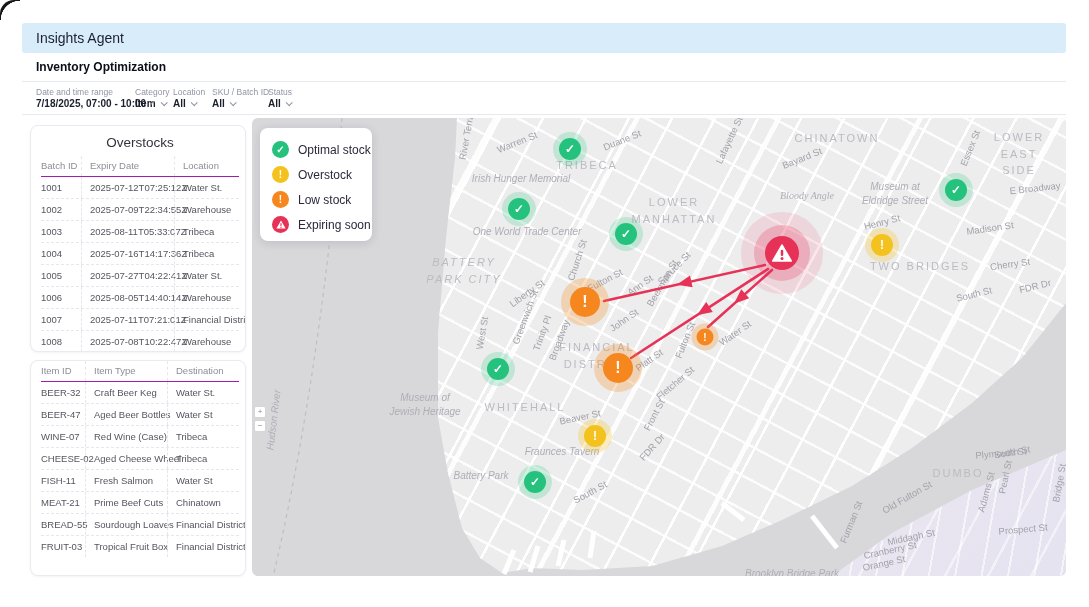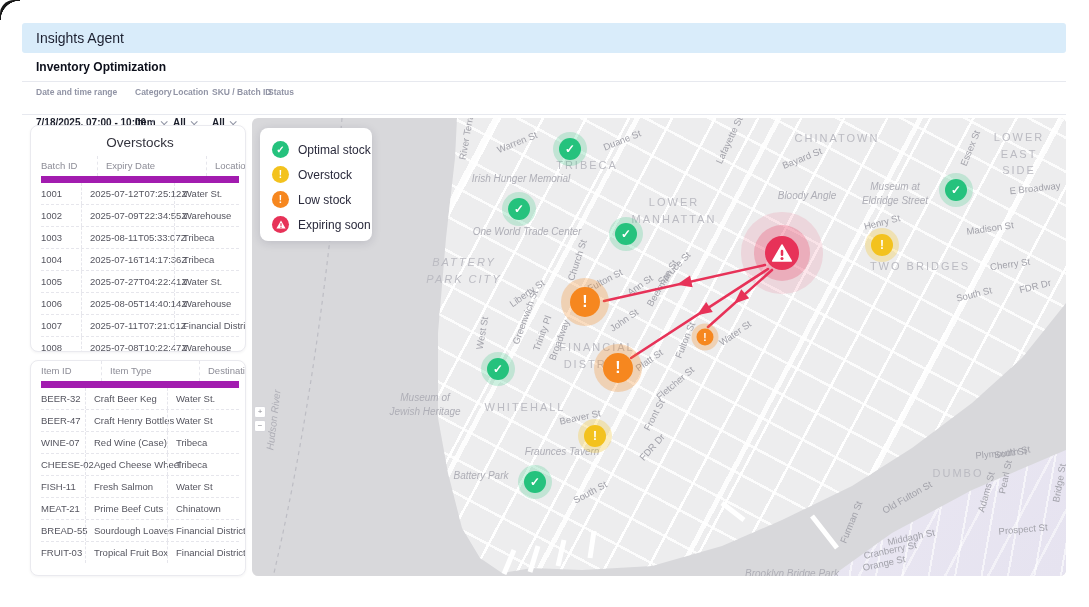--- a/index.html
+++ b/index.html
@@ -11,35 +11,35 @@
   
   .appbar{position:absolute;left:22px;top:23px;width:1044px;height:30px;background:var(--header-bar);
     display:flex;align-items:center;padding-left:14px;font-size:14px;color:#1c2030;border-radius:3px;}
   .pagetitle{position:absolute;left:36px;top:60px;font-size:12px;font-weight:bold;color:#0b0e1a;}
   .divider{position:absolute;left:22px;width:1044px;height:1px;background:#e7e9ef;}
   .d1{top:81px}.d2{top:114px}
   
   .filters{position:absolute;left:36px;top:87px;display:flex;}
   .filter{margin-right:0;cursor:pointer;}
   .f1{width:99px}.f2{width:38px}.f3{width:39px}.f4{width:56px}.f5{width:46px}
-  .flabel{font-size:8.5px;color:#9194a5;margin-bottom:20px;white-space:nowrap;font-weight:bold;}
+  .flabel{font-size:8.5px;color:#9194a5;margin-bottom:1px;white-space:nowrap;}
   .fvalue{font-size:10px;font-weight:bold;color:#1b1e2b;white-space:nowrap;display:flex;align-items:center;}
   .chev{width:5px;height:5px;border-right:1.3px solid #8f93a3;border-bottom:1.3px solid #8f93a3;
     transform:rotate(45deg) translateY(-1px);display:inline-block;margin-left:5px;}
   
   .panel{position:absolute;left:30px;width:216px;background:#fff;border:1px solid #eaeaef;border-radius:8px;
     box-shadow:0 1px 3px rgba(20,20,40,.05);padding:0 6px 0 10px;overflow:hidden;}
   .p1{top:125px;height:227px}.p2{top:360px;height:216px}
   .ptitle{text-align:center;font-size:13.5px;color:#33333d;padding:9px 0 6px 0;}
   .trow{display:grid;font-size:9.5px;color:#55555f;}
   .og{grid-template-columns:40px 93px 1fr;}
   .rg{grid-template-columns:44px 82px 1fr;}
   .trow span{padding:5px 0 5px 0;white-space:nowrap;overflow:visible;}
   .trow span + span{border-left:1px dashed #e6e6ec;padding-left:8px;}
-  .thead{color:#8d8d97;border-bottom:7px solid #a21caf;gap:16px;}
+  .thead{color:#8d8d97;border-bottom:1px solid #a21caf;}
   .thead span{padding:4px 0 5px 0;}
   .tb-all .trow{border-bottom:1px dashed #e6e6ec;}
   .tb-mid .trow + .trow{border-top:1px dashed #e6e6ec;}
   
   .map{position:absolute;left:252px;top:118px;width:814px;height:458px;border-radius:6px;overflow:hidden;
     background:#d8d8db;}
   .land{position:absolute;inset:0;background:#ededee;
     clip-path:polygon(205px 0,814px 0,814px 185px,770px 240px,720px 285px,660px 330px,600px 368px,530px 402px,470px 428px,400px 448px,330px 452px,280px 450px,250px 455px,228px 440px,210px 410px,196px 355px,186px 300px,186px 215px,194px 120px,203px 40px);}
   .dumbo{position:absolute;inset:0;background:linear-gradient(135deg,#f2f0f7,#e6e3f0);
     clip-path:polygon(580px 458px,640px 415px,720px 372px,814px 332px,814px 458px);}
@@ -198,21 +198,21 @@
       <span>Destination</span>
     </div>
     <div class="tb-mid" id="tb-rebalancing">
         <div class="trow rg">
           <span>BEER-32</span>
           <span>Craft Beer Keg</span>
           <span>Water St.</span>
         </div>
         <div class="trow rg">
           <span>BEER-47</span>
-          <span>Craft Henry Bottles</span>
+          <span>Aged Beer Bottles</span>
           <span>Water St</span>
         </div>
         <div class="trow rg">
           <span>WINE-07</span>
           <span>Red Wine (Case)</span>
           <span>Tribeca</span>
         </div>
         <div class="trow rg">
           <span>CHEESE-02</span>
           <span>Aged Cheese Wheel</span>
@@ -264,21 +264,21 @@
 EAST SIDE</span>
         <span class="ml area" style="left: 668px; top: 148px; transform: translate(-50%, -50%) rotate(0deg);">TWO BRIDGES</span>
         <span class="ml area" style="left: 212px; top: 152px; transform: translate(-50%, -50%) rotate(0deg); font-style: italic;">BATTERY
 PARK CITY</span>
         <span class="ml area" style="left: 345px; top: 237px; transform: translate(-50%, -50%) rotate(0deg);">FINANCIAL
 DISTRICT</span>
         <span class="ml area" style="left: 273px; top: 289px; transform: translate(-50%, -50%) rotate(0deg);">WHITEHALL</span>
         <span class="ml area" style="left: 706px; top: 355px; transform: translate(-50%, -50%) rotate(0deg);">DUMBO</span>
         <span class="ml poi" style="left: 222px; top: 61px; transform: translate(-50%, -50%) rotate(0deg); margin-left: 47px;">Irish Hunger Memorial</span>
         <span class="ml poi" style="left: 275px; top: 114px; transform: translate(-50%, -50%) rotate(0deg);">One World Trade Center</span>
-        <span class="ml poi" style="left: 555px; top: 78px; transform: translate(-50%, -50%) rotate(0deg);">Bloody Angle</span>
+        <span class="ml poi" style="left: 555px; top: 78px; transform: translate(-50%, -50%) rotate(0deg); font-family: Liberation Serif, serif;">Bloody Angle</span>
         <span class="ml poi" style="left: 643px; top: 76px; transform: translate(-50%, -50%) rotate(0deg);">Museum at
 Eldridge Street</span>
         <span class="ml poi" style="left: 173px; top: 287px; transform: translate(-50%, -50%) rotate(0deg);">Museum of
 Jewish Heritage</span>
         <span class="ml poi" style="left: 310px; top: 334px; transform: translate(-50%, -50%) rotate(0deg); font-style: italic;">Fraunces Tavern</span>
         <span class="ml poi" style="left: 229px; top: 358px; transform: translate(-50%, -50%) rotate(0deg);">Battery Park</span>
         <span class="ml poi" style="left: 22px; top: 302px; transform: translate(-50%, -50%) rotate(-83deg);">Hudson River</span>
         <span class="ml poi" style="left: 540px; top: 456px; transform: translate(-50%, -50%) rotate(0deg);">Brooklyn Bridge Park</span>
         <span class="ml street" style="left: 215px; top: 14px; transform: translate(-50%, -50%) rotate(-80deg);">River Terrace</span>
         <span class="ml street" style="left: 265px; top: 24px; transform: translate(-50%, -50%) rotate(-22deg);">Warren St</span>

